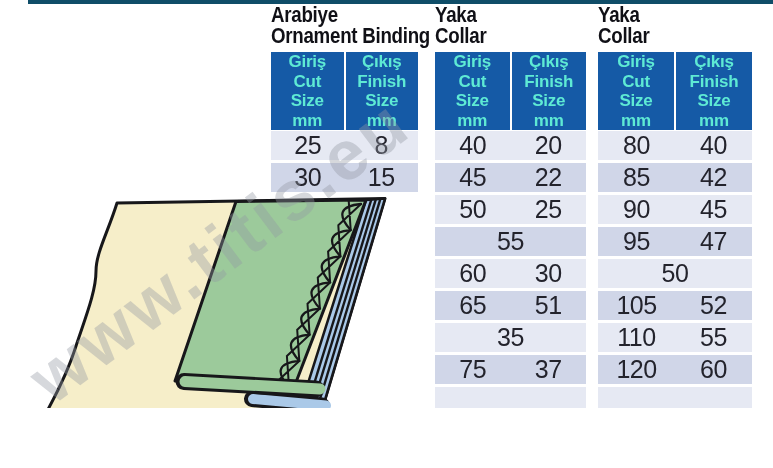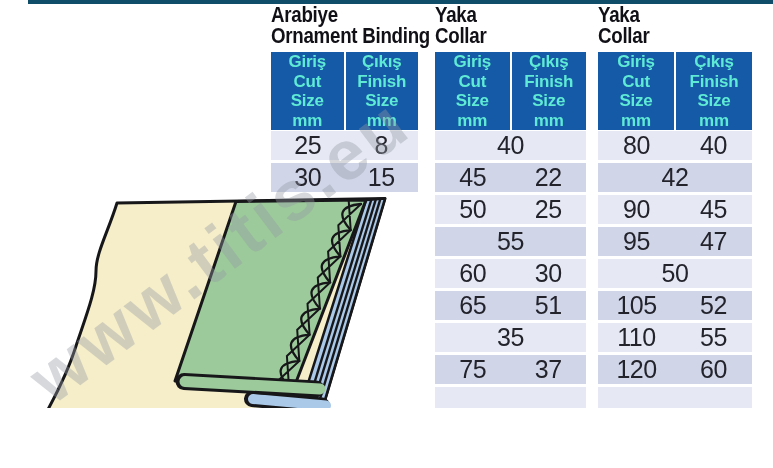--- a/index.html
+++ b/index.html
@@ -118,20 +118,21 @@
 Size
 mm</div>
       <div class="th">Çıkış
 Finish
 Size
 mm</div>
     </div>
     <div class="tbody">
         <div class="row light">
           <span class="cell">40</span>
+          <span class="cell">20</span>
         </div>
         <div class="row dark">
           <span class="cell">45</span>
           <span class="cell">22</span>
         </div>
         <div class="row light">
           <span class="cell">50</span>
           <span class="cell">25</span>
         </div>
         <div class="row dark">
@@ -168,20 +169,21 @@
 Finish
 Size
 mm</div>
     </div>
     <div class="tbody">
         <div class="row light">
           <span class="cell">80</span>
           <span class="cell">40</span>
         </div>
         <div class="row dark">
+          <span class="cell">85</span>
           <span class="cell">42</span>
         </div>
         <div class="row light">
           <span class="cell">90</span>
           <span class="cell">45</span>
         </div>
         <div class="row dark">
           <span class="cell">95</span>
           <span class="cell">47</span>
         </div>

